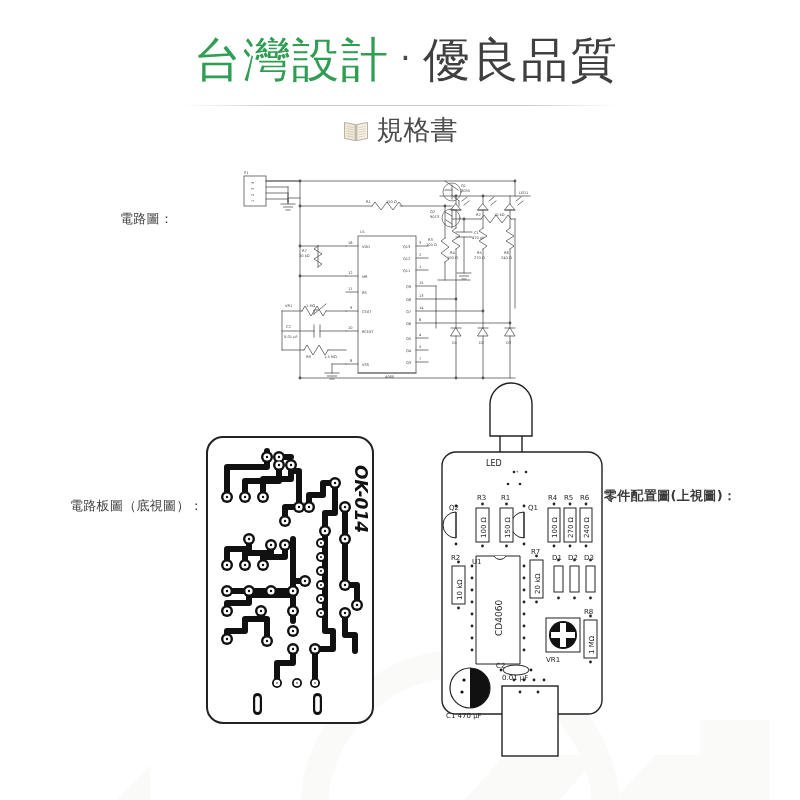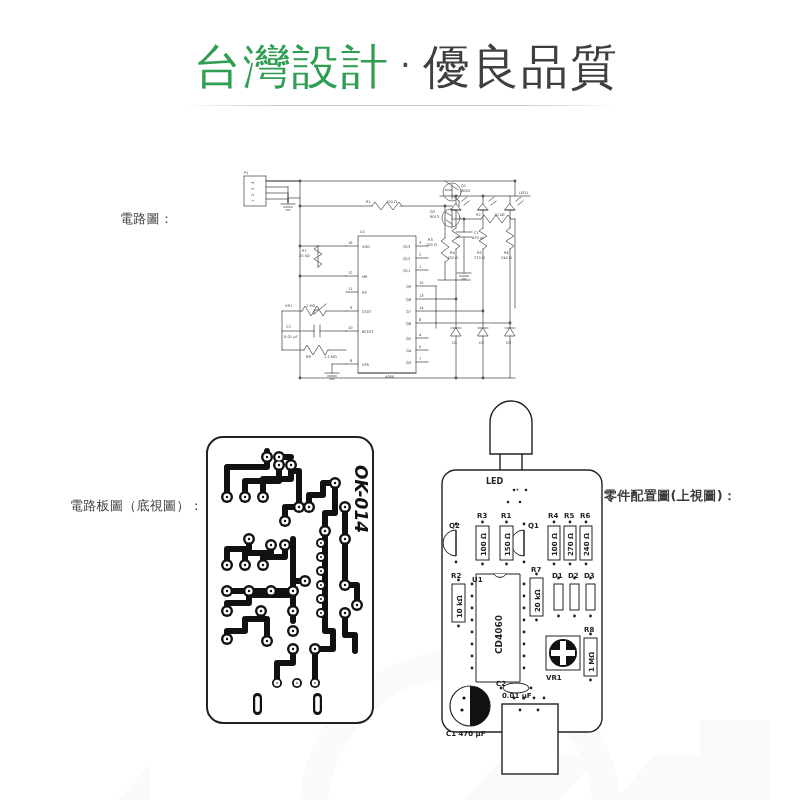--- a/index.html
+++ b/index.html
@@ -26,21 +26,21 @@
     opacity: 0.30;
   }
 
   
   .header {
     position: absolute; left: 0; top: 22px; width: 800px;
     text-align: center;
   }
   .title-line {
     font-size: 47px;
-    line-height: 86px;
+    line-height: 72px;
     letter-spacing: 2px;
     white-space: nowrap;
     padding-left: 13px;
   }
   .t-green { color: #2f9e52; }
   .t-dot   { color: #4a4a4a; font-size: 34px; vertical-align: 6px; padding: 0 10px; }
   .t-dark  { color: #3f3f3f; }
 
   .divider {
     position: absolute; left: 182px; top: 105px;
@@ -73,22 +73,22 @@
   
   .schematic-box {
     position: absolute; left: 240px; top: 168px;
     width: 310px; height: 225px;
   }
   .pcb-box {
     position: absolute; left: 205px; top: 435px;
     width: 170px; height: 290px;
   }
   .parts-box {
-    position: absolute; left: 432px; top: 398px;
-    width: 180px; height: 380px; font-weight: bold;
+    position: absolute; left: 432px; top: 380px;
+    width: 180px; height: 380px;
   }
   svg { display: block; }
   text { font-family: "DejaVu Sans", "Liberation Sans", sans-serif; }
 </style>
 </head>
 <body>
 
 <div id="page">
 
   <svg class="watermark" viewBox="0 0 800 200" width="800" height="200">
@@ -101,20 +101,41 @@
     </g>
   </svg>
 
   <div class="header">
     <div class="title-line">
       <span class="t-green">台灣設計</span><span class="t-dot">·</span><span class="t-dark">優良品質</span>
     </div>
   </div>
   <div class="divider"></div>
 
+  <div class="subhead">
+    <span class="book-icon">
+      <svg width="26" height="24" viewBox="0 0 26 24">
+        <path d="M1.5 3.5 L12.3 5.6 L12.3 21.6 L1.5 19.4 Z" fill="#efe9d8" stroke="#b9b0a0" stroke-width="1"></path>
+        <path d="M24.5 3.5 L13.7 5.6 L13.7 21.6 L24.5 19.4 Z" fill="#f6f2e6" stroke="#b9b0a0" stroke-width="1"></path>
+        <path d="M12.3 5.6 L13.7 5.6 L13.7 21.6 L12.3 21.6 Z" fill="#cfc6b2" stroke="#b9b0a0" stroke-width="0.7"></path>
+        <g stroke="#cdc4b0" stroke-width="0.7">
+          <path d="M3.4 7.2 L10.6 8.6"></path>
+            <path d="M3.4 9.6 L10.6 11"></path>
+          <path d="M3.4 12 L10.6 13.4"></path>
+            <path d="M3.4 14.4 L10.6 15.8"></path>
+          <path d="M3.4 16.8 L10.6 18.2"></path>
+          <path d="M15.4 8.6 L22.6 7.2"></path>
+            <path d="M15.4 11 L22.6 9.6"></path>
+          <path d="M15.4 13.4 L22.6 12"></path>
+            <path d="M15.4 15.8 L22.6 14.4"></path>
+          <path d="M15.4 18.2 L22.6 16.8"></path>
+        </g>
+      </svg>
+    </span><span>規格書</span>
+  </div>
 
   <div class="lbl" id="lbl-schematic">電路圖：</div>
   <div class="lbl" id="lbl-pcb">電路板圖（底視圖）：</div>
   <div class="lbl" id="lbl-parts">零件配置圖(上視圖)：</div>
 
   <div class="schematic-box">
     <svg viewBox="0 0 310 225" width="310" height="225">
       <g stroke="#555" stroke-width="0.8" fill="none" stroke-linecap="square">
 
         <rect x="4" y="8" width="22" height="30"></rect>

